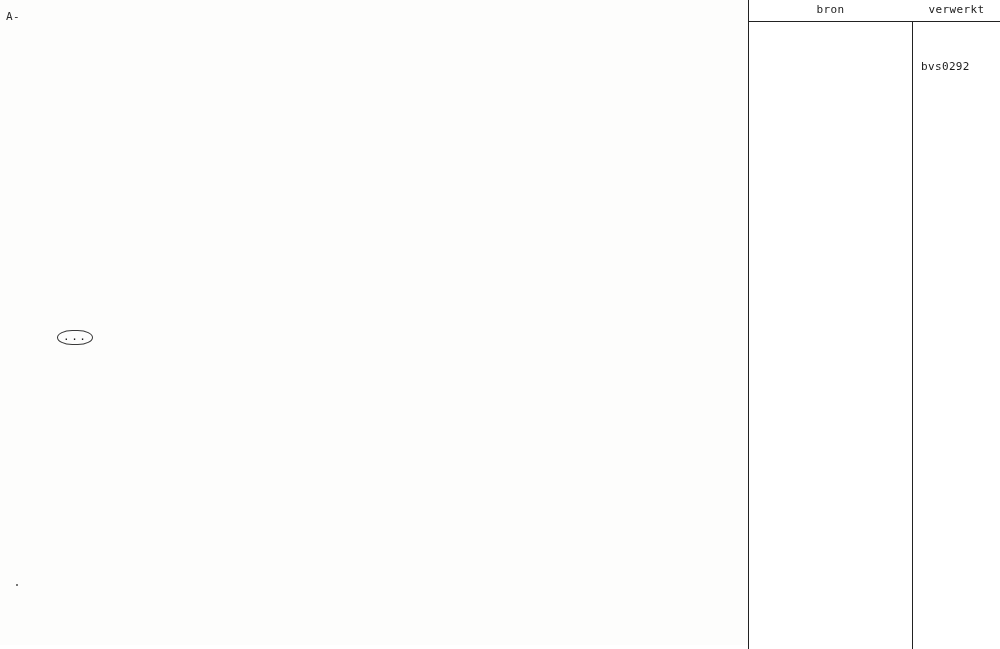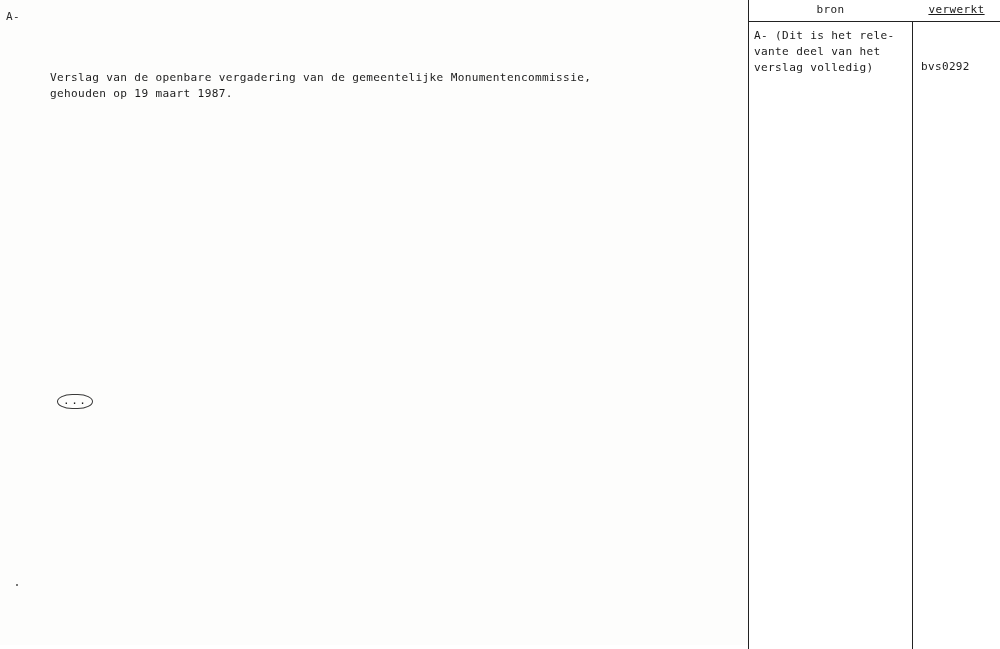--- a/index.html
+++ b/index.html
@@ -91,21 +91,21 @@
   }
   #annot-head .col-bron,
   #annot-head .col-verwerkt {
     position: absolute;
     top: 3px;
     font-size: 11px;
     letter-spacing: 0.4px;
     text-align: center;
   }
   #annot-head .col-bron { left: 0; width: 163px; }
-  #annot-head .col-verwerkt { left: 163px; width: 89px; text-decoration: underline; }
+  #annot-head .col-verwerkt { left: 163px; width: 89px; }
 
   #annot-body {
     position: relative;
     height: 628px;
   }
   #vert-divider {
     position: absolute;
     left: 163px;
     top: 0;
     width: 0;
@@ -141,22 +141,20 @@
 </head>
 <body>
 
 <div id="doc-page">
 
   <div id="margin-mark">A-</div>
   <div id="margin-dot"></div>
 
   <div id="body-text">
 
-    <div class="para">Verslag van de openbare vergadering van de gemeentelijke Monumentencommissie,
-gehouden op 19 maart 1987.</div>
 
     <div class="spacer-line"></div>
 
 
     <div class="spacer-line"></div>
 
 
     <div class="spacer-line"></div>
 
 
@@ -180,19 +178,16 @@
 
 <div id="annot-table">
 
   <div id="annot-head">
     <div class="col-bron">bron</div>
     <div class="col-verwerkt">verwerkt</div>
   </div>
 
   <div id="annot-body">
     <div id="vert-divider"></div>
-    <div id="annot-note">A- (Dit is het rele-
-vante deel van het
-verslag volledig)</div>
     <div id="annot-code">bvs0292</div>
   </div>
 
 </div>
 
 </body></html>

